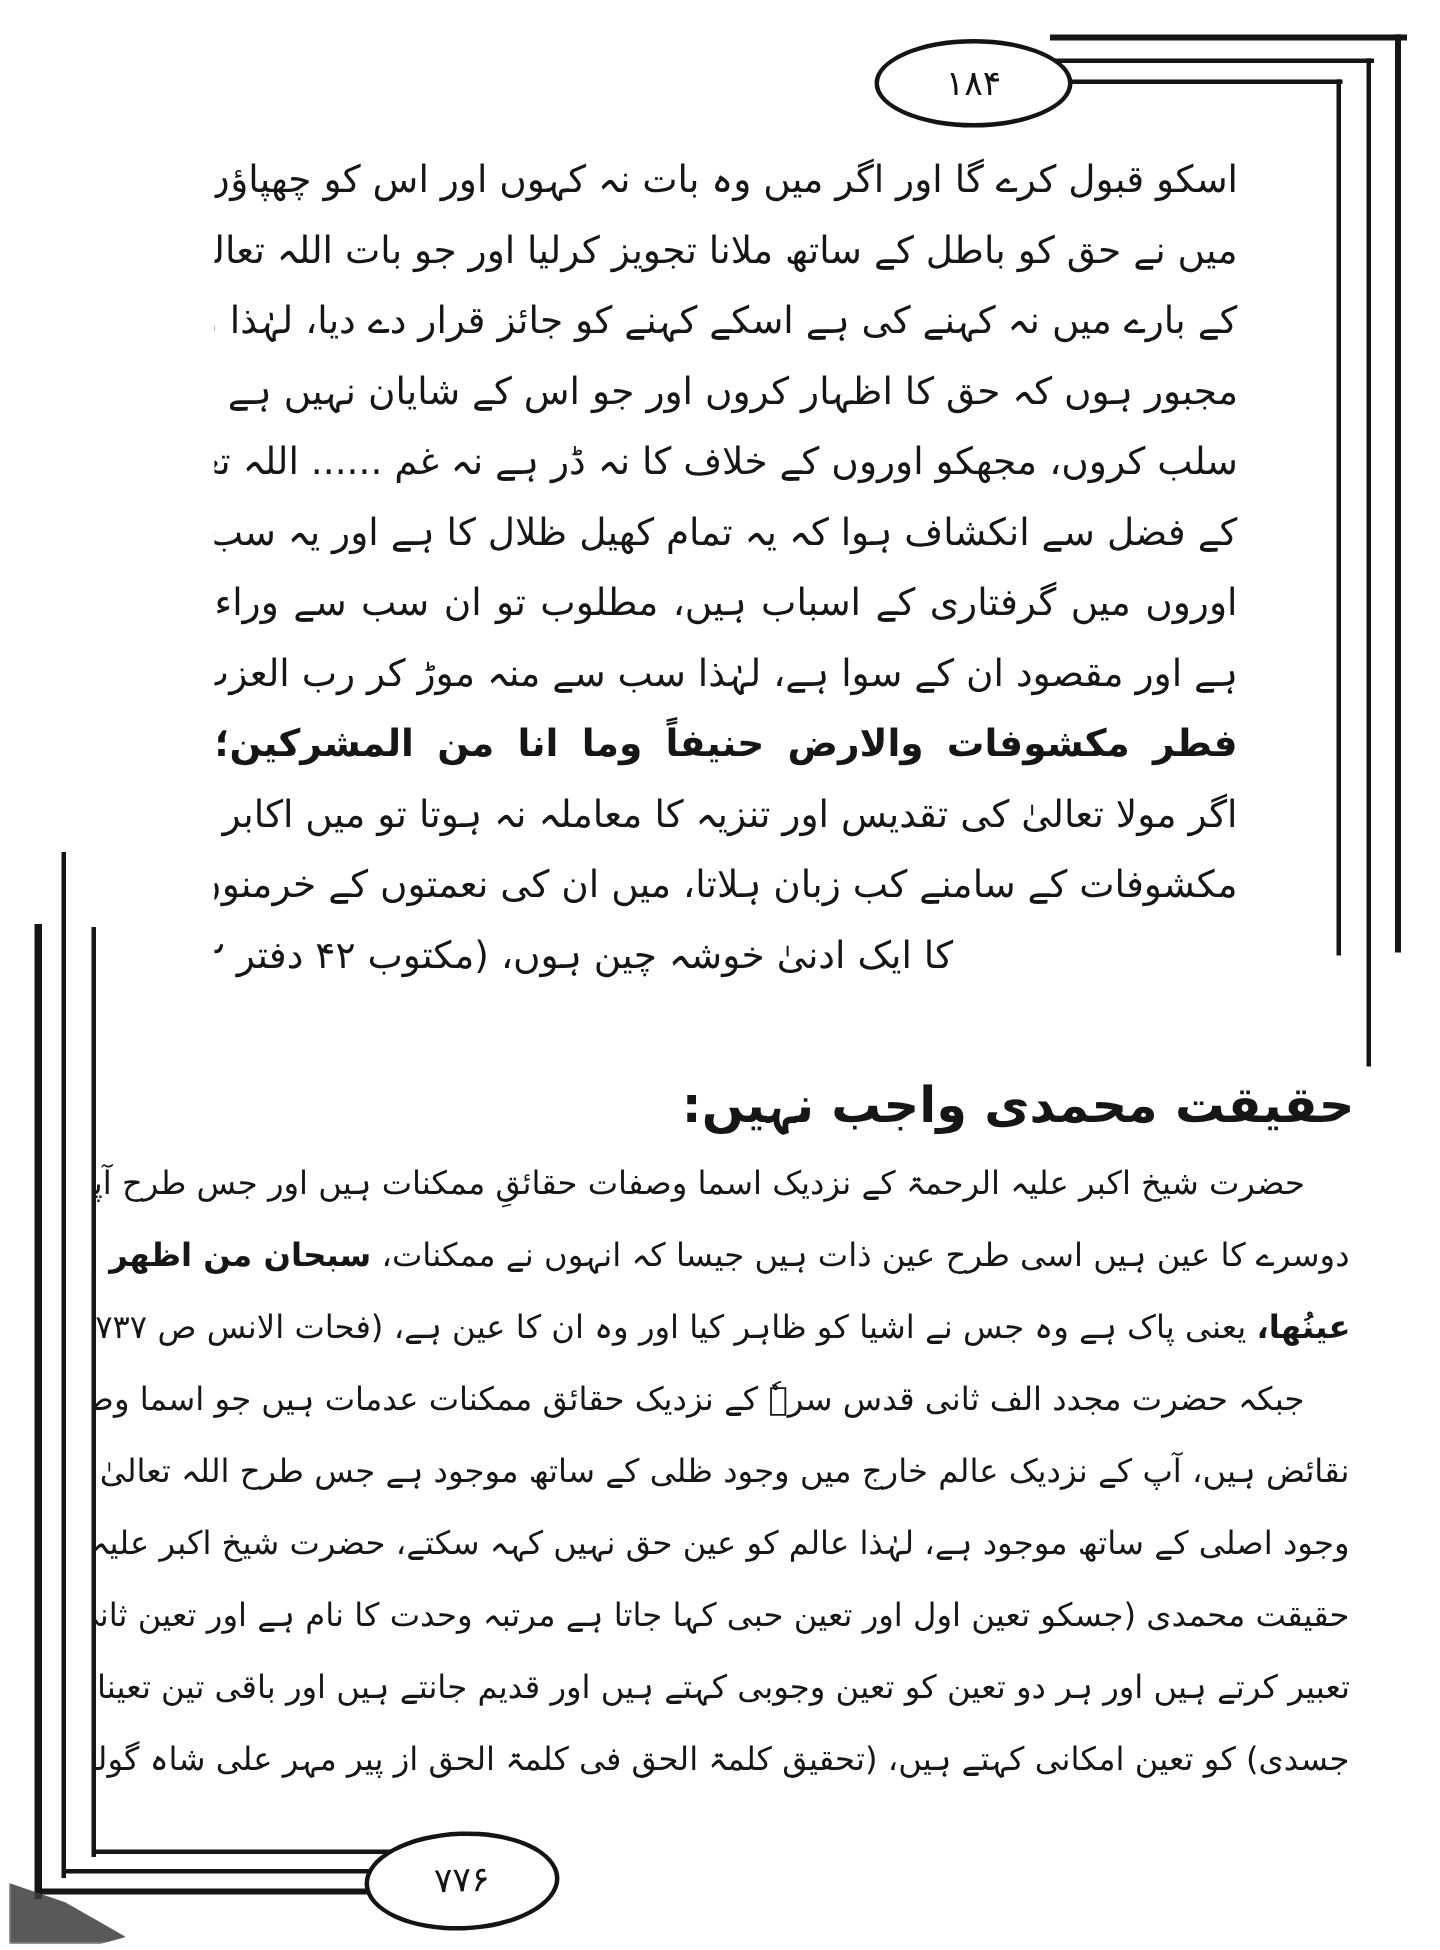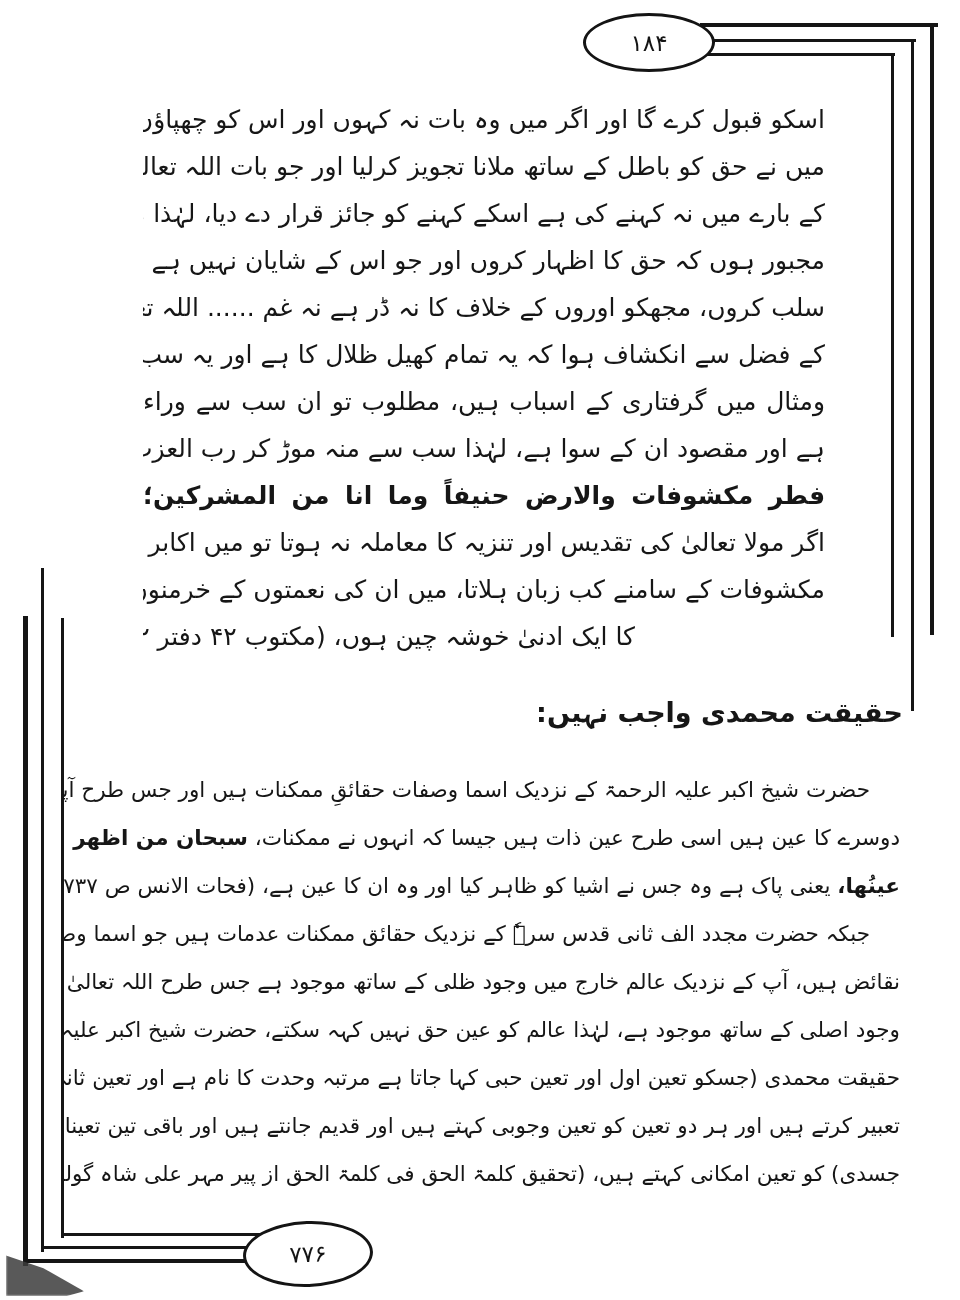--- a/index.html
+++ b/index.html
@@ -37,39 +37,39 @@
   }
   
   .oval{
     position:absolute;
     border:3.5px solid #141414;
     border-radius:50%;
     background:#ffffff;
     display:flex;align-items:center;justify-content:center;
     font-size:23px;letter-spacing:2px;color:#141414;
   }
-  .oval-top{left:583px;top:13px;width:126px;height:53px;}
+  .oval-top{left:583px;top:26px;width:126px;height:53px;}
   .oval-bottom{left:243px;top:1221px;width:124px;height:60px;transform:rotate(-2deg);}
   
   .quote{
     position:absolute;left:143px;top:96px;width:682px;
   }
   .qline{
     height:47px;line-height:47px;
     font-size:25px;
     white-space:nowrap;
     text-align:justify;text-align-last:justify;
     overflow:hidden;
   }
   .qline.center{text-align-last:center;padding-left:60px;padding-right:190px;}
   .bold{font-weight:bold;}
   
   .heading{
-    position:absolute;right:57px;top:692px;
-    font-size:27px;font-weight:bold;line-height:42px;
+    position:absolute;right:57px;top:716px;
+    font-size:33px;font-weight:bold;line-height:42px;
   }
   
   .body-block{
     position:absolute;left:62px;top:766px;width:838px;
   }
   .bline{
     height:48px;line-height:48px;
     font-size:21.5px;
     white-space:nowrap;
     text-align:justify;text-align-last:justify;
@@ -105,21 +105,21 @@
     <span>۷۷۶</span>
   </div>
 
   <div class="quote">
     <div class="qline">اسکو قبول کرے گا اور اگر میں وہ بات نہ کہوں اور اس کو چھپاؤں تو</div>
     <div class="qline">میں نے حق کو باطل کے ساتھ ملانا تجویز کرلیا اور جو بات اللہ تعالیٰ</div>
     <div class="qline">کے بارے میں نہ کہنے کی ہے اسکے کہنے کو جائز قرار دے دیا، لہٰذا میں</div>
     <div class="qline">مجبور ہوں کہ حق کا اظہار کروں اور جو اس کے شایان نہیں ہے اسکو</div>
     <div class="qline">سلب کروں، مجھکو اوروں کے خلاف کا نہ ڈر ہے نہ غم ...... اللہ تعالیٰ</div>
     <div class="qline">کے فضل سے انکشاف ہوا کہ یہ تمام کھیل ظلال کا ہے اور یہ سب شبح</div>
-    <div class="qline">ومثال میں گرفتاری کے اسباب ہیں، مطلوب تو ان سب سے وراء</div>
+    <div class="qline">اوروں میں گرفتاری کے اسباب ہیں، مطلوب تو ان سب سے وراء</div>
     <div class="qline">ہے اور مقصود ان کے سوا ہے، لہٰذا سب سے منہ موڑ کر رب العزت کی</div>
     <div class="qline bold">فطر مکشوفات والارض حنیفاً وما انا من المشرکین؛</div>
     <div class="qline">اگر مولا تعالیٰ کی تقدیس اور تنزیہ کا معاملہ نہ ہوتا تو میں اکابر کے</div>
     <div class="qline">مکشوفات کے سامنے کب زبان ہلاتا، میں ان کی نعمتوں کے خرمنوں</div>
     <div class="qline center">کا ایک ادنیٰ خوشہ چین ہوں، (مکتوب ۴۲ دفتر ۲)</div>
   </div>
 
   <div class="heading">حقیقت محمدی واجب نہیں:</div>
 
   <div class="body-block">

